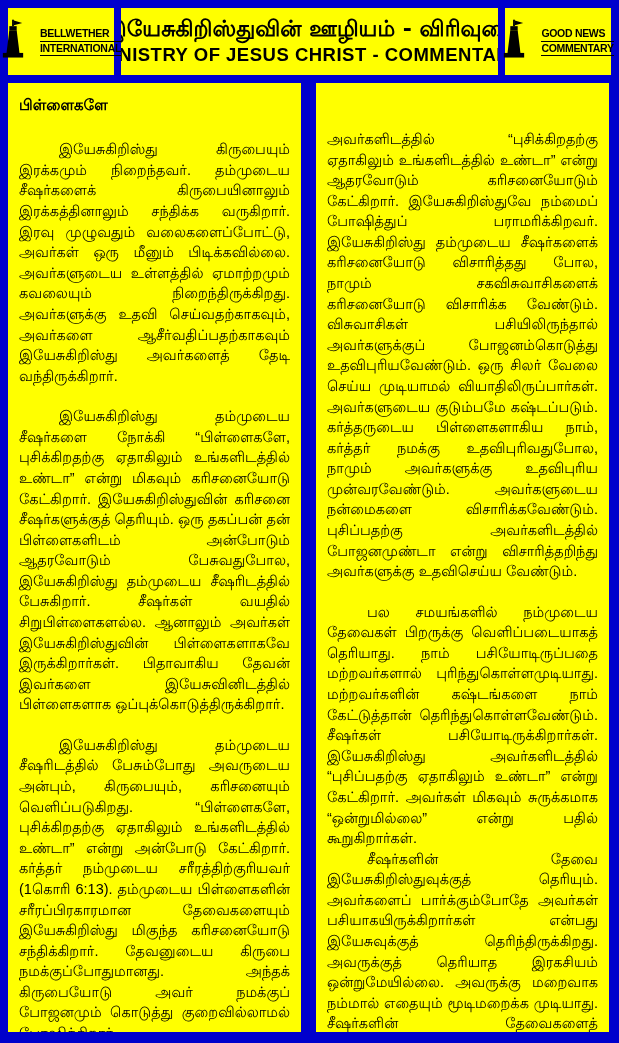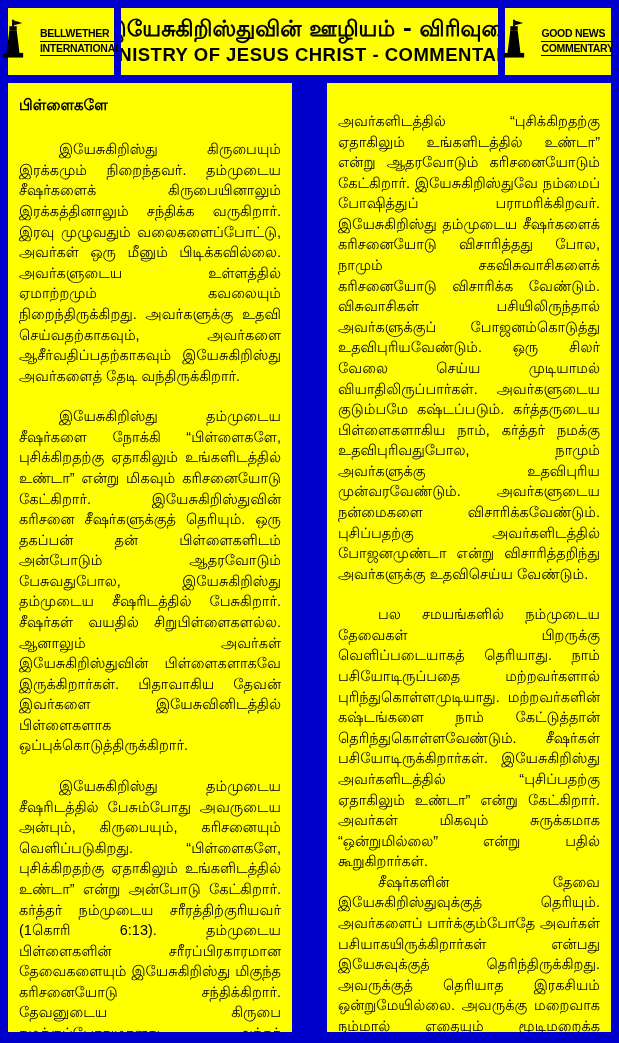--- a/index.html
+++ b/index.html
@@ -39,29 +39,29 @@
     font-family:"DejaVu Serif", serif;
     font-weight:bold; font-size:22px; line-height:1.05;
     white-space:nowrap;
   }
   .title-english {
     font-weight:bold; font-size:18.5px; letter-spacing:0.5px;
     white-space:nowrap;
   }
   
   .content {
-    display:flex; gap:35px; margin-top:8px; flex:1 1 auto; min-height:0;
+    display:flex; gap:15px; margin-top:8px; flex:1 1 auto; min-height:0;
   }
   .column {
     background:#FFFF00; width:293px; overflow:hidden;
     padding:11px 11px 10px 11px;
     font-size:14.5px; line-height:1.42;
     text-align:justify;
   }
-  .column.right { padding-top:28px; }
+  .column.right { padding-top:46px; }
   .article-heading {
     font-weight:bold; font-size:15px; margin-bottom:24px; text-align:left;
   }
   .para { text-indent:40px; margin-bottom:20px; }
   .para.bold { font-weight:bold; }
   .para.continuation { text-indent:0; }
   .para.no-gap-above { margin-top:-20px; }
 </style>
 </head>
 <body>

